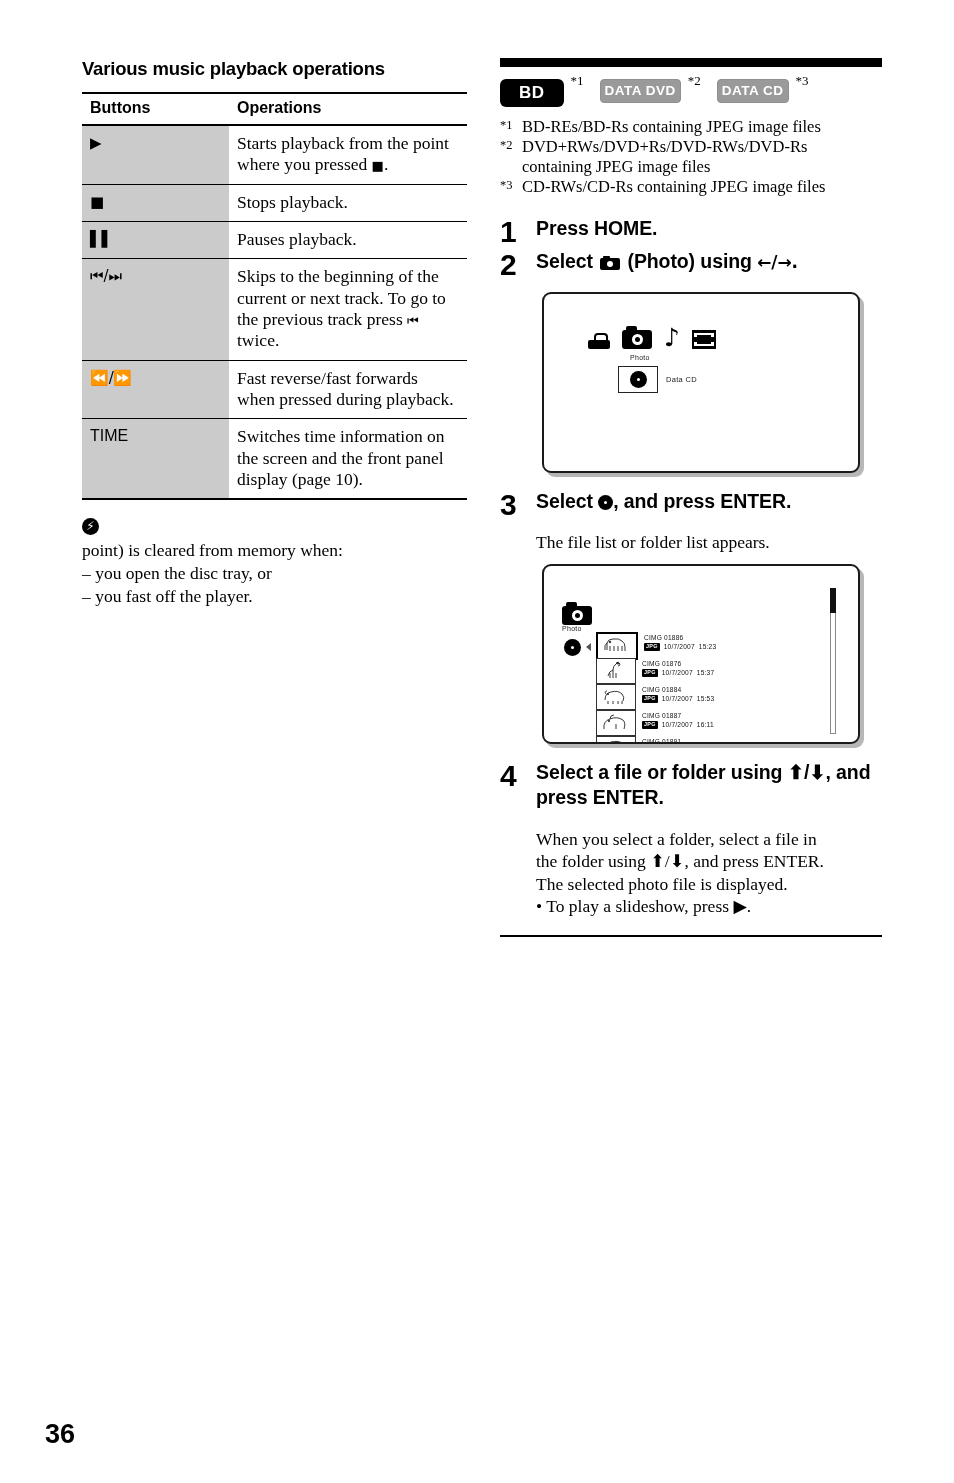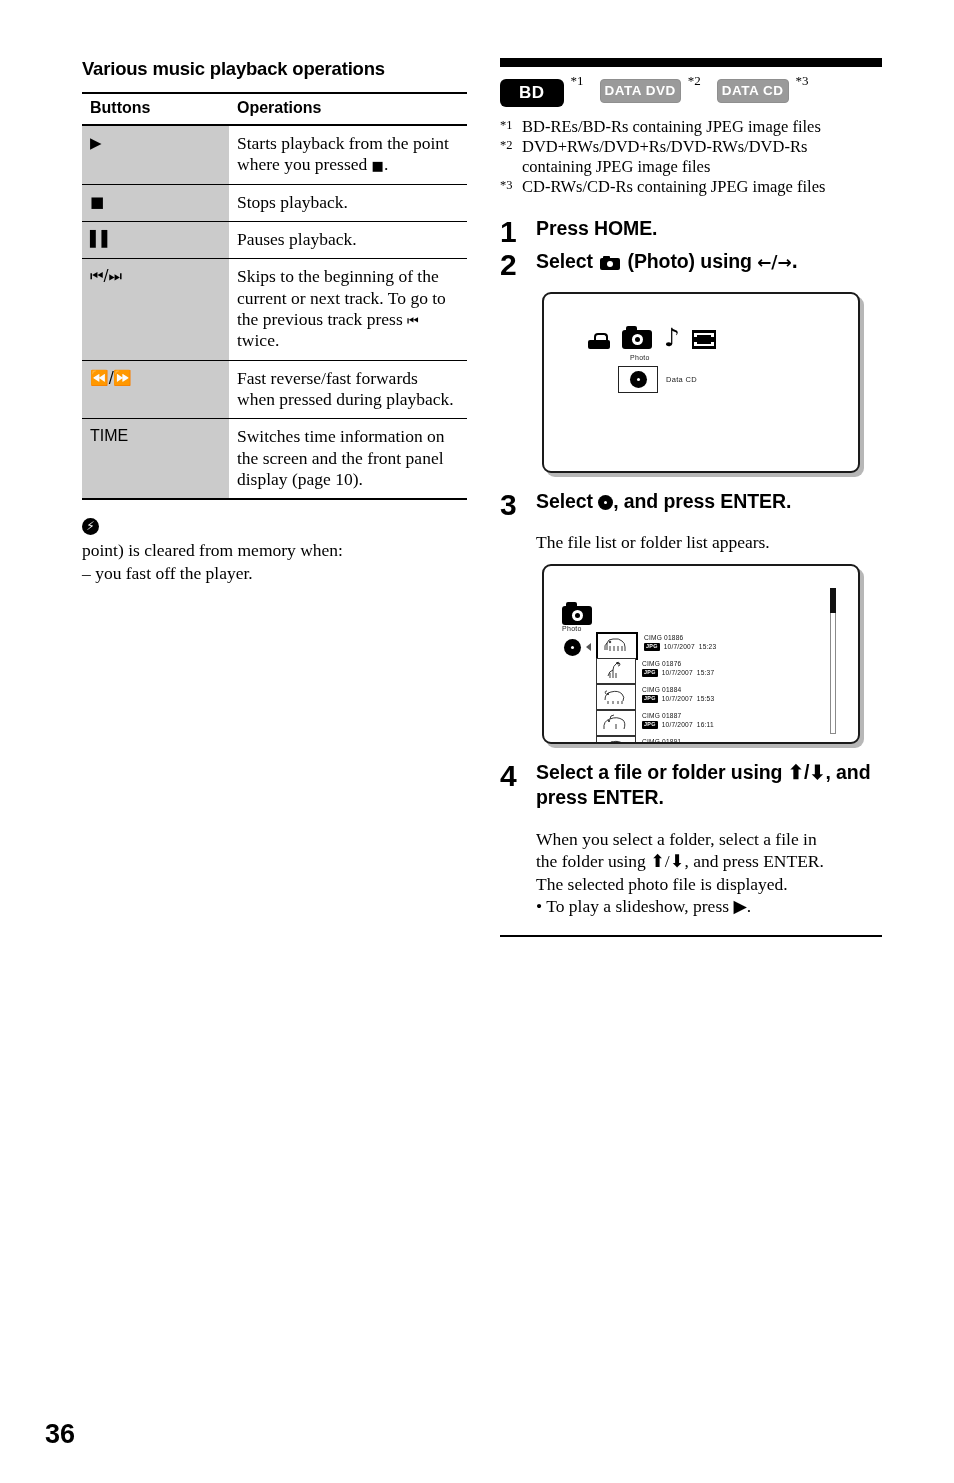--- a/index.html
+++ b/index.html
@@ -466,20 +466,21 @@
         <td class="btn">TIME</td>
         <td>Switches time information on the screen and the front panel display (page 10).</td>
       </tr>
     </tbody>
   </table>
 
   <div class="note-wrap">
     <span class="note-icon">⚡</span>
     <div class="note-body">
       <div>point) is cleared from memory when:</div>
+      <div>– you open the disc tray, or</div>
       <div>– you fast off the player.</div>
     </div>
   </div>
 </div>
 
 <div class="col-right">
 
   <div class="title-rule"></div>
 
   <div class="badges">

